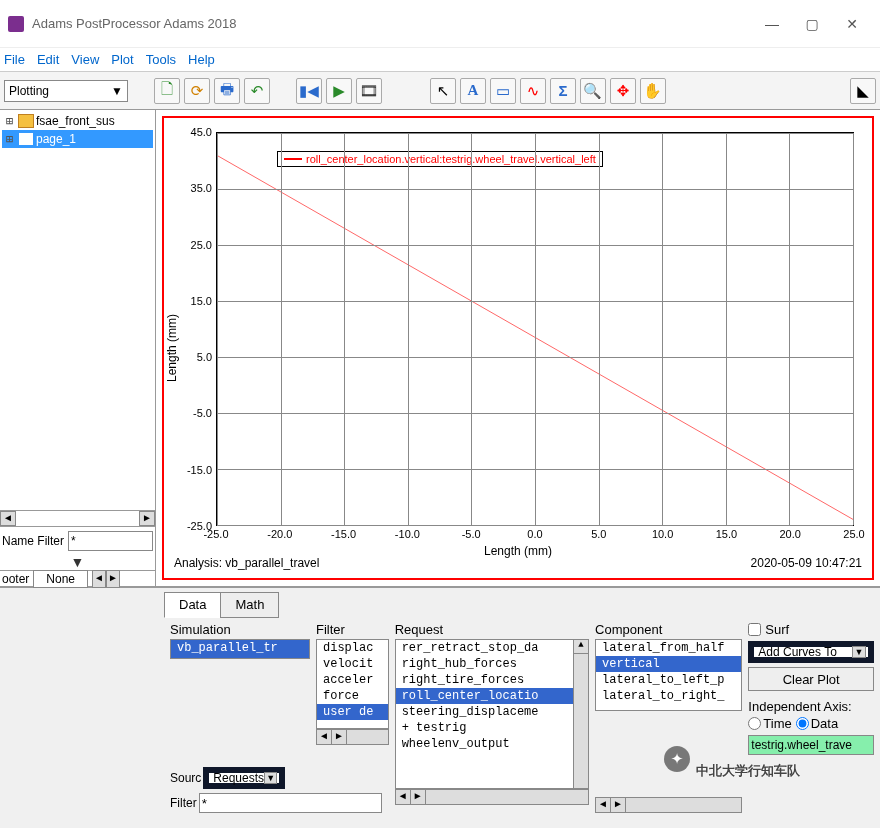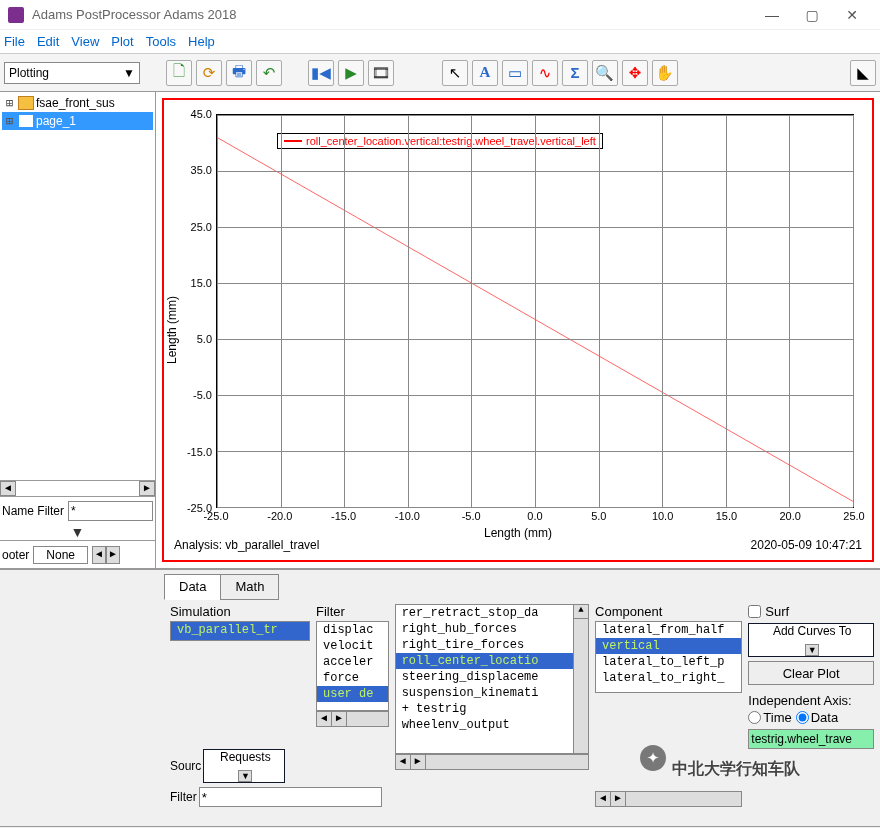--- a/index.html
+++ b/index.html
@@ -1,42 +1,42 @@
 <!DOCTYPE html>
 <html><head>
 <meta charset="utf-8">
 <style>
 * { box-sizing: border-box; margin: 0; padding: 0; }
 body { font-family: "Segoe UI", Arial, sans-serif; font-size: 12px; background: #fff; width: 880px; height: 828px; overflow: hidden; position: relative; }
-.titlebar { height: 30px; display: flex; align-items: center; padding: 0 8px; background: #fff; border-bottom: 1px solid #eee; }
+.titlebar { height: 48px; display: flex; align-items: center; padding: 0 8px; background: #fff; border-bottom: 1px solid #eee; }
 .titlebar .logo { width: 16px; height: 16px; background: #7b2e8e; margin-right: 8px; border-radius: 2px; }
 .titlebar .title { flex: 1; color: #666; font-size: 13px; }
 .titlebar .wbtn { width: 40px; text-align: center; color: #555; font-size: 14px; cursor: pointer; }
 .menubar { height: 24px; display: flex; align-items: center; padding: 0 4px; border-bottom: 1px solid #ccc; }
 .menubar span { color: #0066cc; font-size: 13px; margin-right: 12px; cursor: pointer; }
 .toolbar { height: 38px; display: flex; align-items: center; padding: 2px 4px; border-bottom: 1px solid #999; background: #f4f4f4; gap: 4px; }
-.mode-select { width: 136px; height: 22px; border: 1px solid #888; background: #fff; font-size: 12px; padding: 0 4px; display: flex; align-items: center; justify-content: space-between; }
+.mode-select { width: 124px; height: 22px; border: 1px solid #888; background: #fff; font-size: 12px; padding: 0 4px; display: flex; align-items: center; justify-content: space-between; }
 .tbtn { width: 26px; height: 26px; border: 1px solid #aaa; background: #f8f8f8; display: flex; align-items: center; justify-content: center; font-size: 15px; cursor: pointer; border-radius: 2px; }
 .tspacer { width: 18px; }
 .maingrid { display: flex; height: 476px; }
 .sidebar { width: 156px; border-right: 1px solid #999; display: flex; flex-direction: column; background: #fff; }
 .tree { flex: 1; padding: 2px; overflow: hidden; }
 .tree-item { display: flex; align-items: center; font-size: 12px; height: 18px; padding-left: 4px; white-space: nowrap; overflow: hidden; }
 .tree-item .exp { width: 12px; color: #555; font-family: monospace; }
 .tree-item .ticon { width: 16px; height: 14px; margin-right: 2px; }
 .tree-item.sel { background: #3399ff; color: #fff; }
 .folder-icon { background: #f5c040; border: 1px solid #c08020; }
 .page-icon { background: #fff; border: 1px solid #3399ff; }
 .tree-scroll { height: 16px; display: flex; border-top: 1px solid #999; }
 .tree-scroll div { width: 16px; border: 1px solid #888; background: #ddd; text-align: center; font-size: 10px; line-height: 12px; }
 .nf-row { display: flex; align-items: center; padding: 2px; border-top: 1px solid #999; height: 28px; }
 .nf-row .lbl { font-size: 12px; margin-right: 4px; }
 .nf-row input { flex: 1; height: 20px; border: 1px solid #888; font-size: 12px; padding: 0 2px; min-width: 0; }
 .nf-arr { text-align: center; font-size: 14px; color: #333; }
-.footer-row { display: flex; align-items: center; padding: 2px; border-top: 1px solid #999; height: 28px; }
+.footer-row { display: flex; align-items: center; padding: 2px; border-top: 1px solid #999; height: 16px; }
 .footer-row .sel { border: 1px solid #888; padding: 1px 12px; background: #fff; margin: 0 4px; }
 .footer-row .scr { width: 14px; height: 18px; border: 1px solid #888; background: #ddd; text-align: center; font-size: 10px; line-height: 14px; }
 .plotarea { flex: 1; padding: 8px; border: 2px solid red; margin: 6px; position: relative; background: #fff; }
 .plot-wrap { position: relative; width: 100%; height: 100%; }
 .ylabel { position: absolute; left: 0; top: 50%; transform: translate(-50%,-50%) rotate(-90deg); font-size: 12px; }
 .chart-grid { position: absolute; left: 44px; top: 6px; right: 10px; bottom: 44px; border: 1px solid #000; }
 .y-ticks { position: absolute; left: 14px; top: 6px; bottom: 44px; width: 28px; }
 .y-tick { position: absolute; right: 2px; font-size: 11px; transform: translateY(-50%); }
 .x-ticks { position: absolute; left: 44px; right: 10px; bottom: 28px; height: 14px; }
 .x-tick { position: absolute; font-size: 11px; transform: translateX(-50%); }
@@ -51,40 +51,40 @@
 .date-txt { position: absolute; bottom: 0; right: 2px; font-size: 12px; }
 .bottom-panel { border-top: 2px solid #999; padding: 4px 0 4px 164px; height: 258px; background: #f0f0f0; }
 .tabs { display: flex; height: 26px; }
 .tab { padding: 4px 14px; border: 1px solid #888; background: #eee; font-size: 13px; margin-right: -1px; cursor: pointer; }
 .tab.active { background: #fff; border-bottom: 1px solid #fff; }
 .cols { display: flex; gap: 6px; padding: 4px 6px 0 6px; }
 .col { display: flex; flex-direction: column; }
 .col .hdr { font-size: 13px; margin-bottom: 2px; }
 .listbox { border: 1px solid #888; background: #fff; font-family: "Courier New", monospace; font-size: 12px; overflow: hidden; position: relative; }
 .li { padding: 1px 6px; white-space: nowrap; overflow: hidden; cursor: pointer; }
-.li.sel { background: #3366cc; color: #bef264; }
+.li.sel { background: #3366cc; color: #ffffff; }
 .scrollbar-h { display: flex; border: 1px solid #888; height: 16px; background: #ddd; }
 .scrollbar-h div { width: 15px; text-align: center; font-size: 10px; border-right: 1px solid #888; line-height: 12px; }
 .scrollbar-v { position: absolute; right: 0; top: 0; bottom: 0; width: 15px; background: #ddd; border-left: 1px solid #888; }
 .scrollbar-v div { height: 14px; text-align: center; font-size: 9px; border-bottom: 1px solid #888; }
 .right-controls { width: 128px; }
 .chk-row { display: flex; align-items: center; gap: 4px; font-size: 13px; margin-bottom: 4px; }
 .chk-row input { width: 13px; height: 13px; }
 .btn { width: 100%; height: 24px; border: 1px solid #888; background: #eee; font-size: 13px; margin-bottom: 4px; cursor: pointer; }
-.combo { width: 100%; height: 34px; border: 1px solid #0f172a; background: #fff; display: flex; align-items: center; justify-content: space-between; padding: 0 2px 0 4px; font-size: 12px; margin-bottom: 4px; flex-direction: column; }
+.combo { width: 100%; height: 22px; border: 6px solid #0f172a; background: #fff; display: flex; align-items: center; justify-content: space-between; padding: 0 2px 0 4px; font-size: 12px; margin-bottom: 4px; }
 .combo .arr { width: 14px; text-align: center; background: #ddd; border: 1px solid #888; font-size: 9px; }
 .radio-row { display: flex; gap: 4px; font-size: 13px; align-items: center; }
 .radio-row label { display: flex; align-items: center; gap: 2px; }
 .src-row { display: flex; align-items: center; gap: 2px; margin-top: 4px; }
 .src-row .lbl { font-size: 12px; }
 .src-row .combo { width: 82px; margin: 0; }
 .statusbar { height: 24px; border-top: 1px solid #999; display: flex; align-items: center; justify-content: flex-end; padding: 0 12px; font-size: 12px; background: #f0f0f0; gap: 2px; }
 .watermark { position: absolute; right: 80px; bottom: 48px; display: flex; align-items: center; gap: 6px; pointer-events: none; }
 .watermark .circ { width: 26px; height: 26px; border-radius: 50%; background: rgba(80,80,80,0.75); color: #fff; display: flex; align-items: center; justify-content: center; font-size: 15px; }
-.watermark .txt { color: #444; font-size: 16px; font-weight: bold; text-shadow: 0 0 2px #fff; margin-top: 24px; }
+.watermark .txt { color: #444; font-size: 13px; font-weight: bold; text-shadow: 0 0 2px #fff; margin-top: 24px; }
 </style>
 </head>
 <body>
 
 <div class="titlebar">
   <div class="logo"></div>
   <div class="title">Adams PostProcessor Adams 2018</div>
   <div class="wbtn">—</div>
   <div class="wbtn">▢</div>
   <div class="wbtn">✕</div>
@@ -250,27 +250,27 @@
           <div class="li">acceler</div>
           <div class="li">force</div>
           <div class="li sel">user de</div>
         </div>
       <div class="scrollbar-h">
           <div>◄</div>
           <div>►</div>
         </div>
     </div>
     <div class="col" style="width:198px">
+      <div class="hdr">Request</div>
       <div class="listbox" style="height:150px" id="requestlist">
         <div class="li">rer_retract_stop_da</div>
           <div class="li">right_hub_forces</div>
           <div class="li">right_tire_forces</div>
           <div class="li sel">roll_center_locatio</div>
           <div class="li">steering_displaceme</div>
-          <div class="li">suspension_kinemati</div>
           <div class="li">+ testrig</div>
           <div class="li">wheelenv_output</div>
           <div class="scrollbar-v">
             <div>▲</div>
           </div>
       </div>
       <div class="scrollbar-h">
           <div>◄</div>
           <div>►</div>
         </div>

